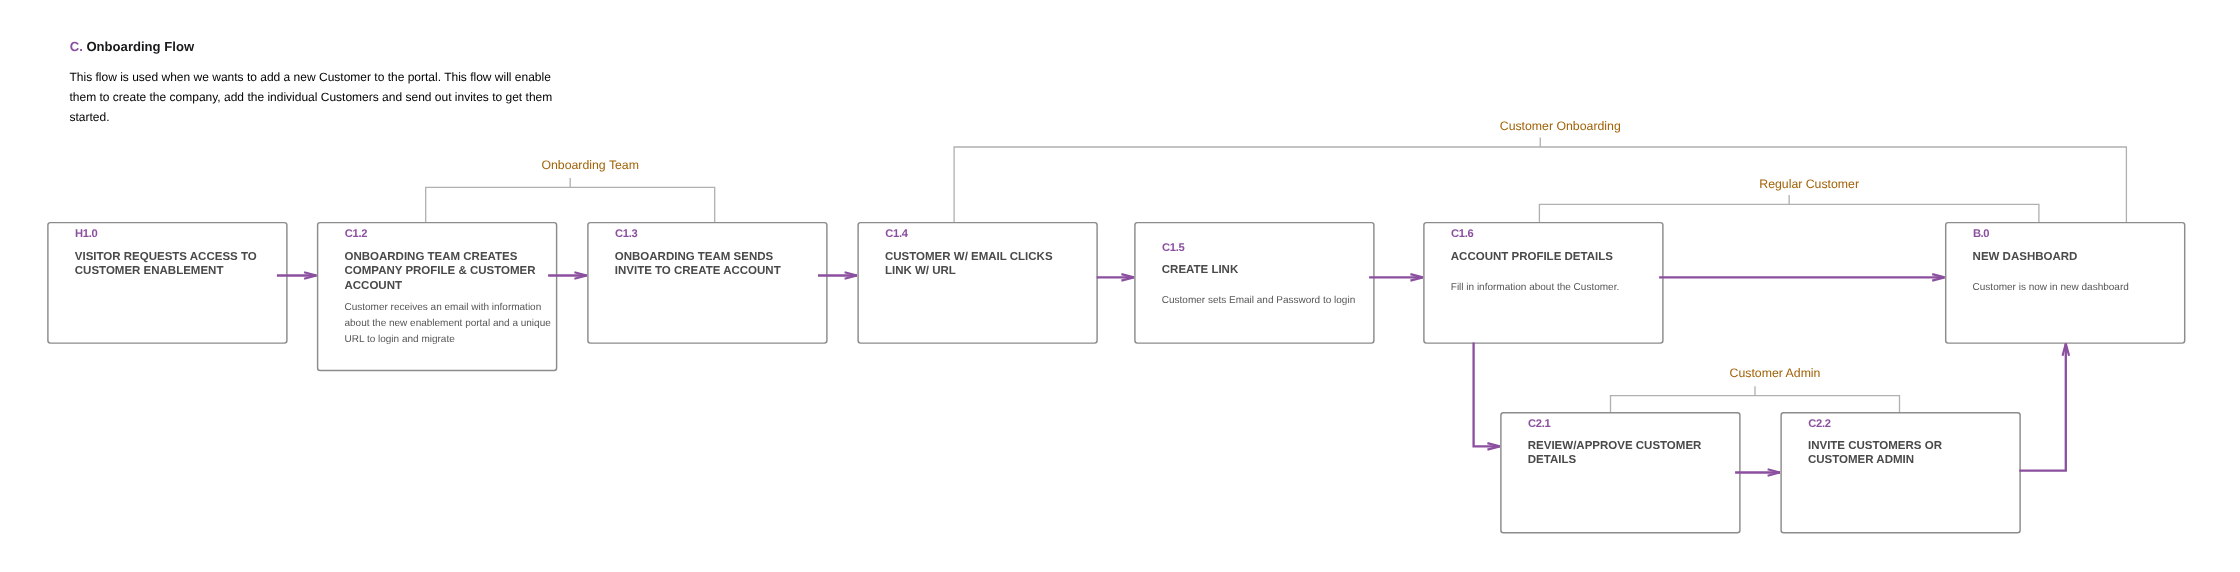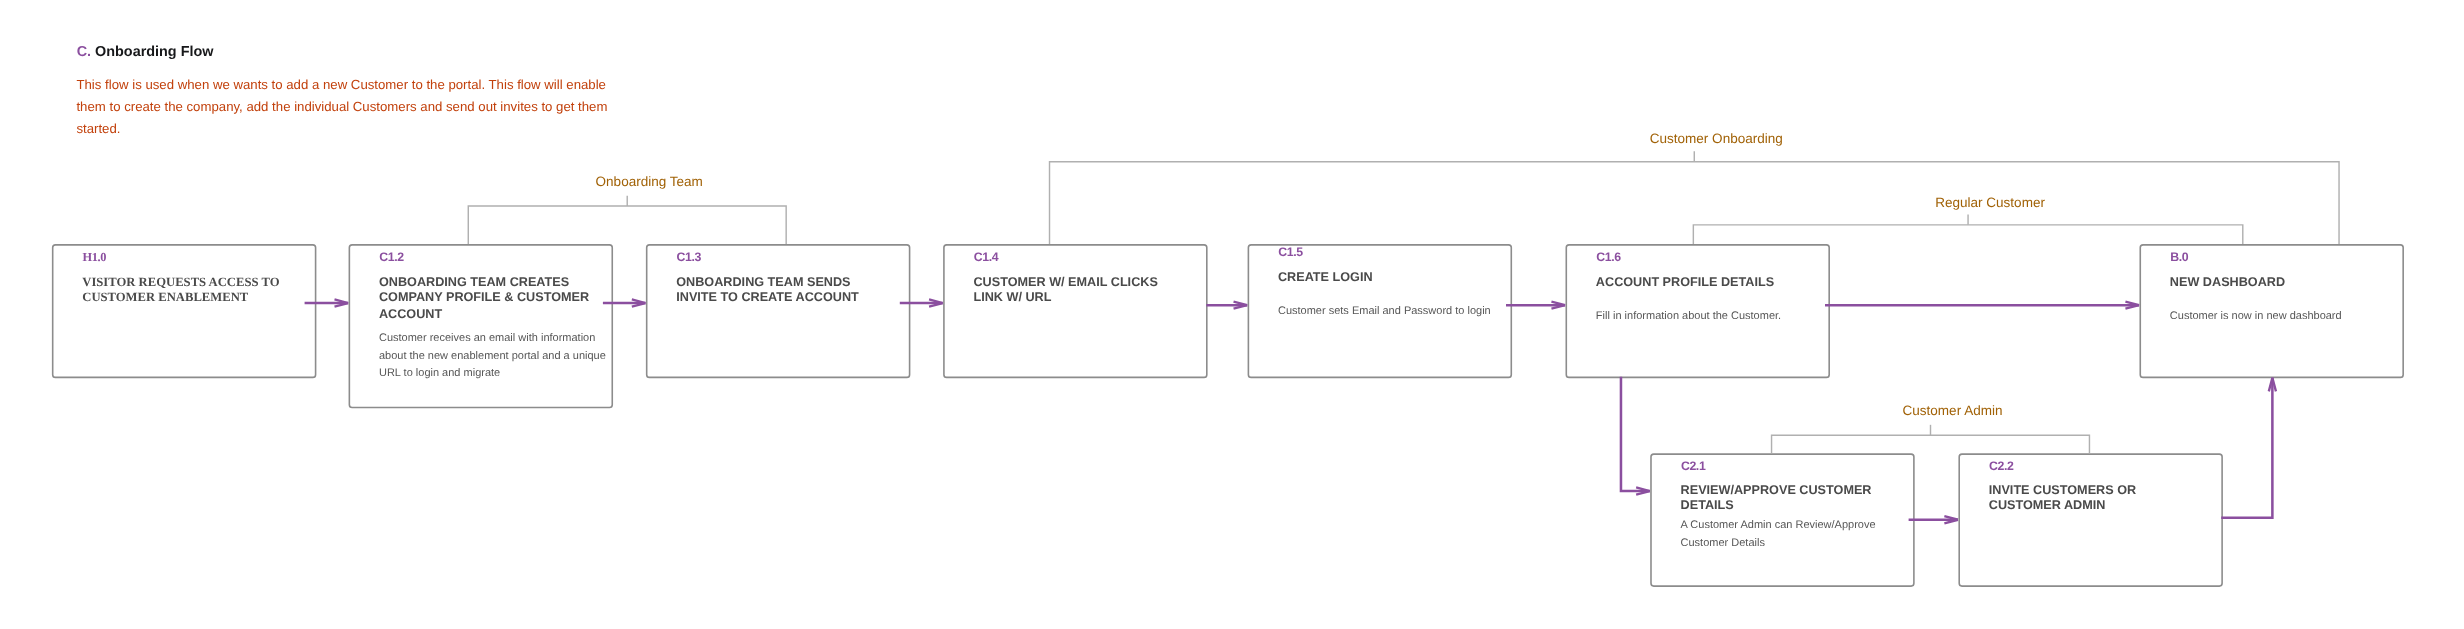--- a/index.html
+++ b/index.html
@@ -9,21 +9,21 @@
        -webkit-font-smoothing:antialiased;
        text-rendering:geometricPrecision;}
   
   #textlayer{position:absolute;left:0;top:0;width:2240px;height:572px;
        will-change:transform;transform:translateZ(0);margin-left:20px;}
 
   #heading{position:absolute;left:49.7px;top:39.2px;font-size:13.1px;font-weight:bold;
            color:#17181a;white-space:nowrap;line-height:15px;}
   #heading .sec{color:#8B4F9F;}
   #intro{position:absolute;left:49.5px;top:68.4px;width:492px;font-size:12px;
-         line-height:19.7px;color:#c2410c;}
+         line-height:19.7px;color:#000000;}
 
   svg#wires{position:absolute;left:0;top:0;width:2240px;height:572px;}
 
   .node{position:absolute;box-sizing:border-box;background:transparent;}
   .node .code{position:absolute;left:7.2px;font-size:11.2px;font-weight:bold;
               color:#8B4F9F;white-space:nowrap;letter-spacing:-.35px;}
   .node .ttl{position:absolute;left:6.9px;right:3px;font-size:11.5px;font-weight:bold;
              color:#4a4a4a;line-height:14.8px;white-space:nowrap;}
   .node .dsc{position:absolute;left:6.9px;right:3px;font-size:10px;
              color:#565656;line-height:15.9px;white-space:nowrap;}
@@ -71,21 +71,21 @@
     <path d="M2019.3 470.7L2065.8 470.7L2065.8 343.4" stroke="#8B4F9F" stroke-width="2.3" fill="none" stroke-linecap="butt" stroke-linejoin="miter"></path>
     <path d="M2062.55 355.79999999999995L2065.8 343.4M2069.05 355.79999999999995L2065.8 343.4" stroke="#8B4F9F" stroke-width="2.15" fill="none" stroke-linecap="butt" stroke-linejoin="miter"></path>
   </svg>
 
 <div id="textlayer">
   <div id="heading"><span class="sec">C.</span> <span>Onboarding Flow</span></div>
 
   <div id="intro">This flow is used when we wants to add a new Customer to the portal. This flow will enable them to create the company, add the individual Customers and send out invites to get them started.</div>
 
   <div id="nodes">
-      <div class="node" style="left: 47.9px; top: 222.6px; width: 239px; height: 93px; font-family: Liberation Serif, serif;">
+      <div class="node" style="left: 47.9px; top: 222.6px; width: 239px; height: 93px;">
         <div class="code" style="top: 5.9px;">H1.0</div>
         <div class="ttl" style="top: 27px;">
           <div>VISITOR REQUESTS ACCESS TO</div>
           <div>CUSTOMER ENABLEMENT</div>
         </div>
       </div>
       <div class="node" style="left: 317.6px; top: 222.6px; width: 239px; height: 147.9px;">
         <div class="code" style="top: 5.9px;">C1.2</div>
         <div class="ttl" style="top: 27px;">
           <div>ONBOARDING TEAM CREATES</div>
@@ -105,24 +105,24 @@
           <div>INVITE TO CREATE ACCOUNT</div>
         </div>
       </div>
       <div class="node" style="left: 858.1px; top: 222.6px; width: 239px; height: 120.5px; padding-left: 48px;">
         <div class="code" style="top: 5.9px;">C1.4</div>
         <div class="ttl" style="top: 27px;">
           <div>CUSTOMER W/ EMAIL CLICKS</div>
           <div>LINK W/ URL</div>
         </div>
       </div>
-      <div class="node" style="left: 1134.9px; top: 218px; width: 274px; height: 120.5px; text-decoration: underline;">
+      <div class="node" style="left: 1134.9px; top: 236px; width: 274px; height: 120.5px; text-decoration: underline;">
         <div class="code" style="top: 5.9px;">C1.5</div>
         <div class="ttl" style="top: 27px;">
-          <div>CREATE LOGIN</div>
+          <div>CREATE LINK</div>
         </div>
         <div class="dsc" style="top: 57.4px;">
           <div>Customer sets Email and Password to login</div>
         </div>
       </div>
       <div class="node" style="left: 1423.9px; top: 222.6px; width: 239px; height: 120.5px;">
         <div class="code" style="top: 5.9px;">C1.6</div>
         <div class="ttl" style="top: 27px;">
           <div>ACCOUNT PROFILE DETAILS</div>
         </div>
@@ -138,24 +138,20 @@
         <div class="dsc" style="top: 57.4px;">
           <div>Customer is now in new dashboard</div>
         </div>
       </div>
       <div class="node" style="left: 1500.9px; top: 412.8px; width: 275px; height: 120px;">
         <div class="code" style="top: 5.6px;">C2.1</div>
         <div class="ttl" style="top: 25.8px;">
           <div>REVIEW/APPROVE CUSTOMER</div>
           <div>DETAILS</div>
         </div>
-        <div class="dsc" style="top: 57.4px;">
-          <div>A Customer Admin can Review/Approve</div>
-          <div>Customer Details</div>
-        </div>
       </div>
       <div class="node" style="left: 1781.1px; top: 412.8px; width: 275px; height: 120px;">
         <div class="code" style="top: 5.6px;">C2.2</div>
         <div class="ttl" style="top: 25.8px;">
           <div>INVITE CUSTOMERS OR</div>
           <div>CUSTOMER ADMIN</div>
         </div>
       </div>
     </div>
   <div id="glabels">

